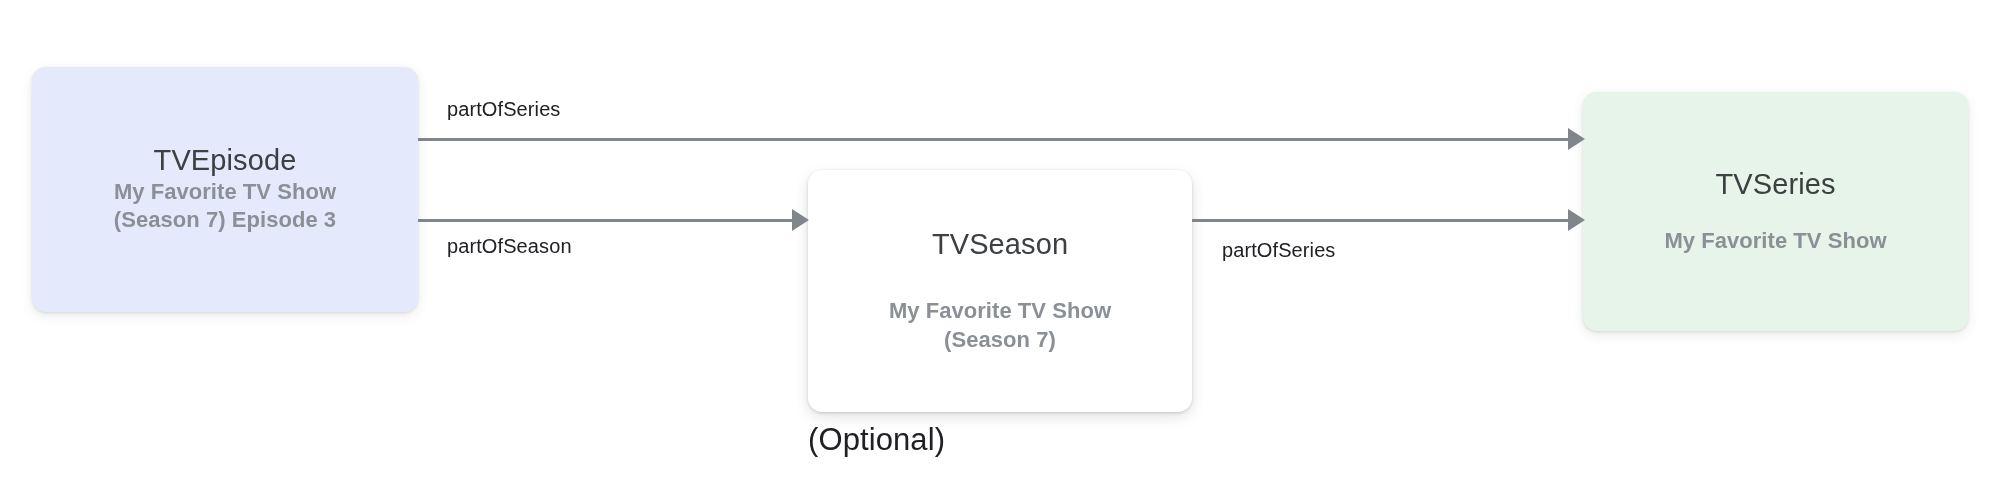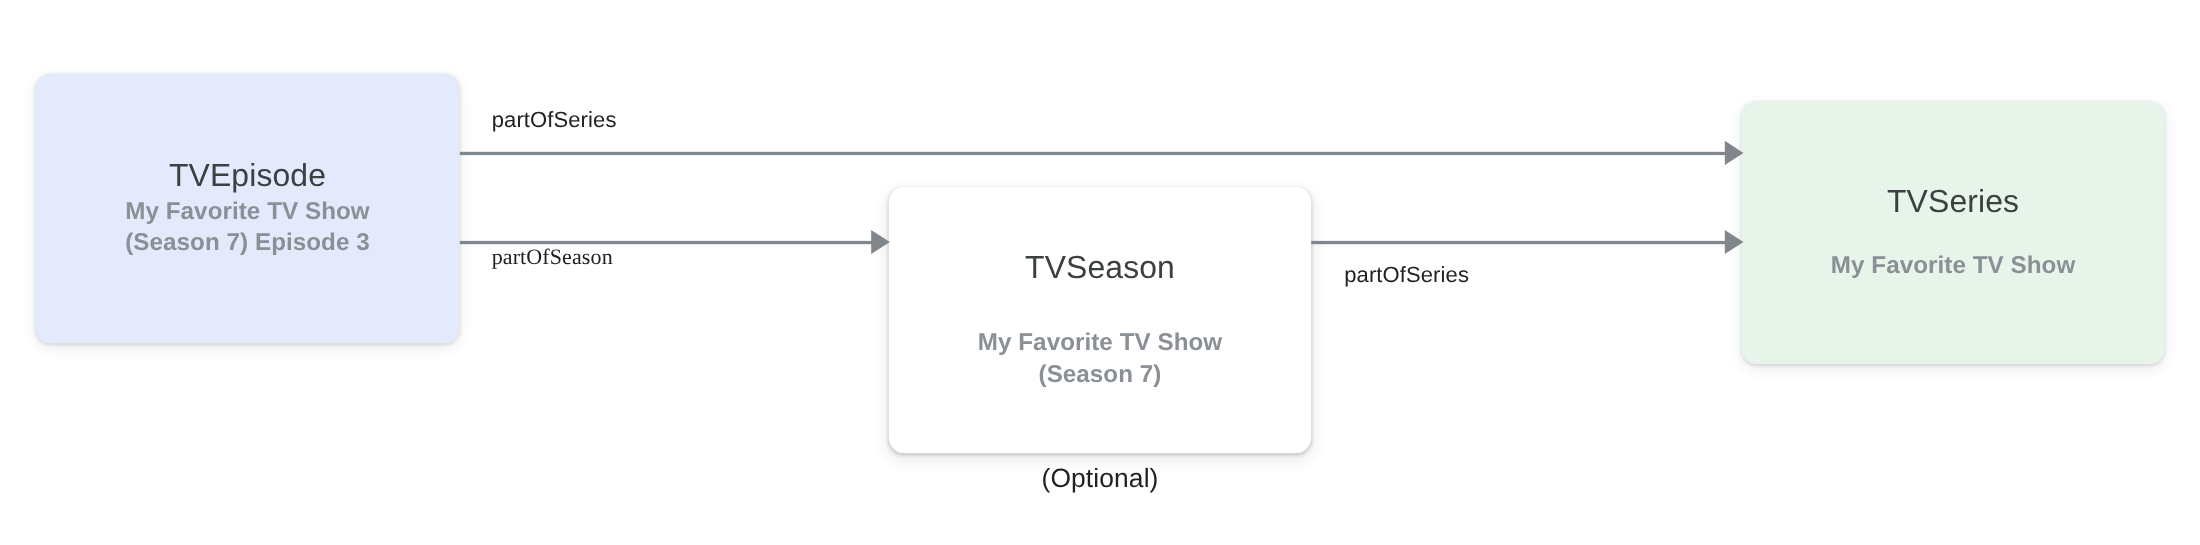--- a/index.html
+++ b/index.html
@@ -114,31 +114,31 @@
   .edge-label {
     position: absolute;
     font-size: 20px;
     line-height: 1;
     color: #202124;
     font-weight: 400;
     white-space: nowrap;
     letter-spacing: 0.1px;
   }
   #label-part-of-series-top    { left: 447px;  top: 99px;  }
-  #label-part-of-season        { left: 447px;  top: 224px; font-family: Liberation Serif, serif; }
+  #label-part-of-season        { left: 447px;  top: 236px; }
   #label-part-of-series-bottom { left: 1222px; top: 240px; }
 
   
   #caption-optional {
     position: absolute;
     left: 808px;
     top: 424px;
     width: 384px;
-    text-align: center;
-    font-size: 24px;
+    text-align: left;
+    font-size: 31px;
     line-height: 1;
     color: #202124;
     font-weight: 400;
     letter-spacing: 0.1px;
   }
 </style>
 </head>
 <body>
 
 <div id="canvas">

